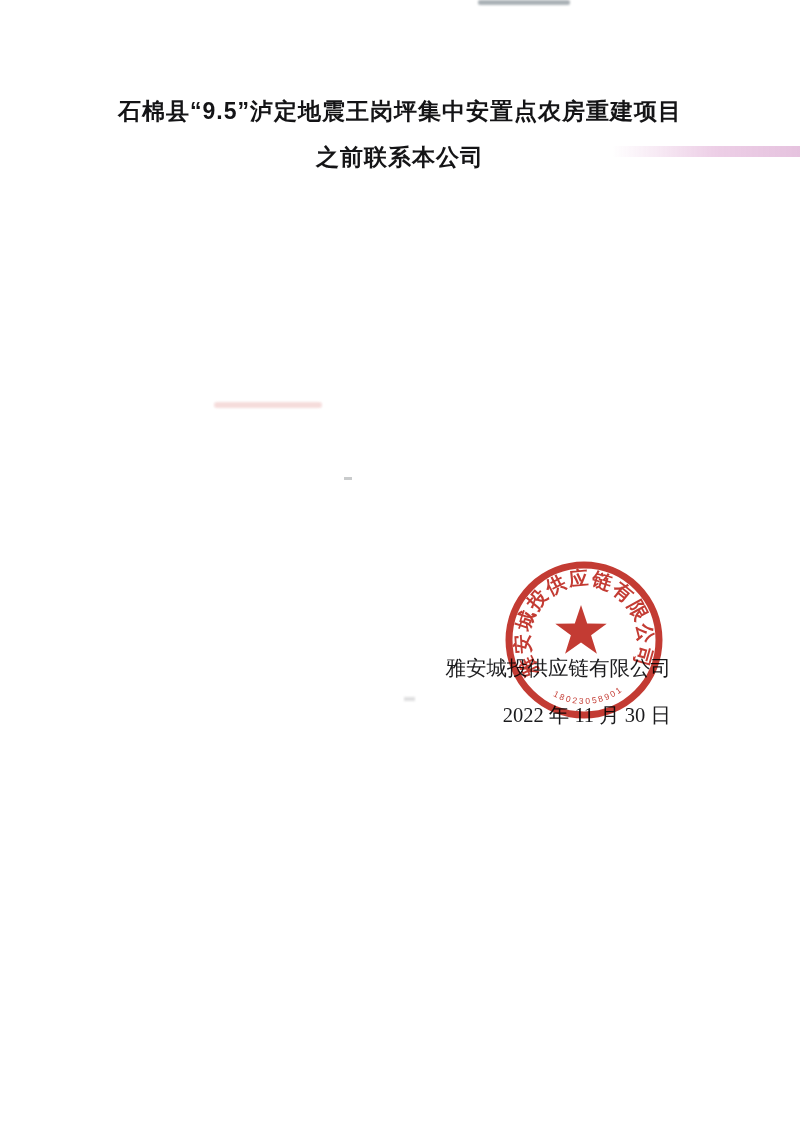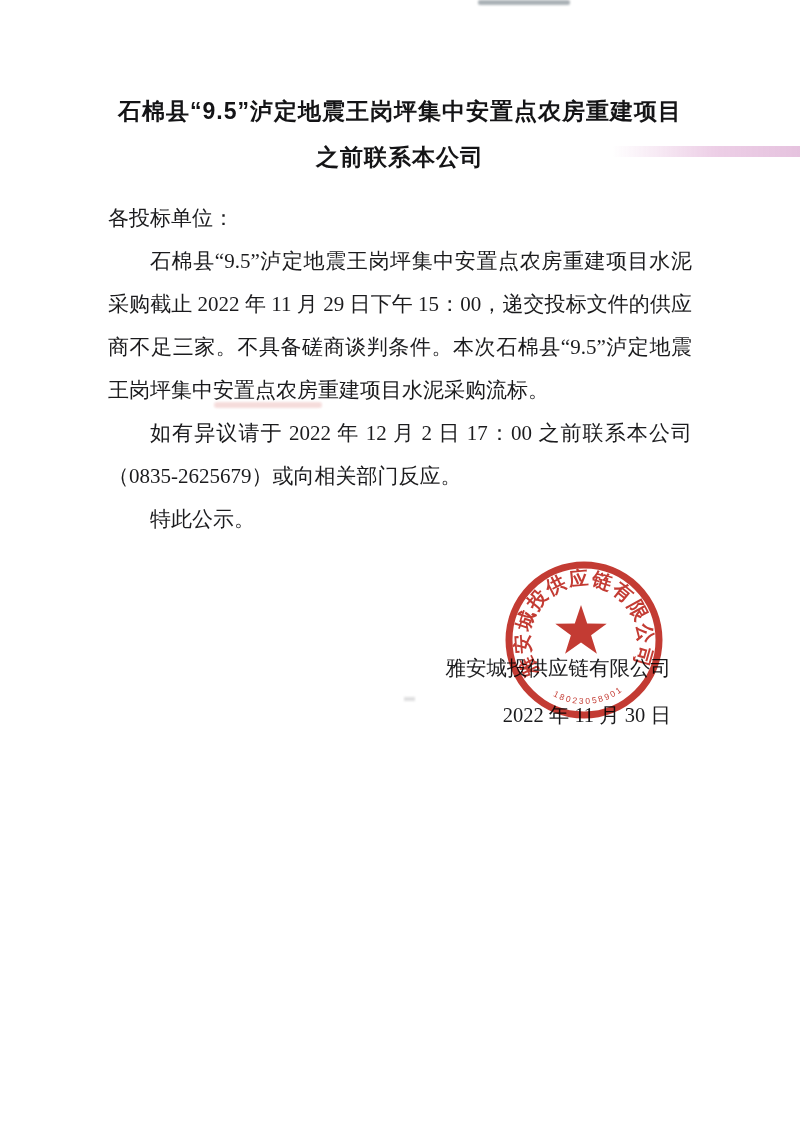--- a/index.html
+++ b/index.html
@@ -116,26 +116,20 @@
   <div class="artifact artifact-gray-speck"></div>
   <div class="artifact artifact-seal-speck"></div>
   <div class="artifact artifact-bottom-speckles"></div>
 
   <div class="doc-content">
     <div class="doc-title">
       <div>石棉县“9.5”泸定地震王岗坪集中安置点农房重建项目</div>
       <div>之前联系本公司</div>
     </div>
 
-    <div class="doc-body">
-      <p>各投标单位：</p>
-      <p class="indent">石棉县“9.5”泸定地震王岗坪集中安置点农房重建项目水泥采购截止 2022 年 11 月 29 日下午 15：00，递交投标文件的供应商不足三家。不具备磋商谈判条件。本次石棉县“9.5”泸定地震王岗坪集中安置点农房重建项目水泥采购流标。</p>
-      <p class="indent">如有异议请于 2022 年 12 月 2 日 17：00 之前联系本公司（0835-2625679）或向相关部门反应。</p>
-      <p class="indent">特此公示。</p>
-    </div>
   </div>
 
   <div class="signature-block">
     <div>雅安城投供应链有限公司</div>
     <div>2022 年 11 月 30 日</div>
   </div>
 
   <div class="seal">
     <svg viewBox="0 0 170 170" xmlns="http://www.w3.org/2000/svg">
       <defs>

